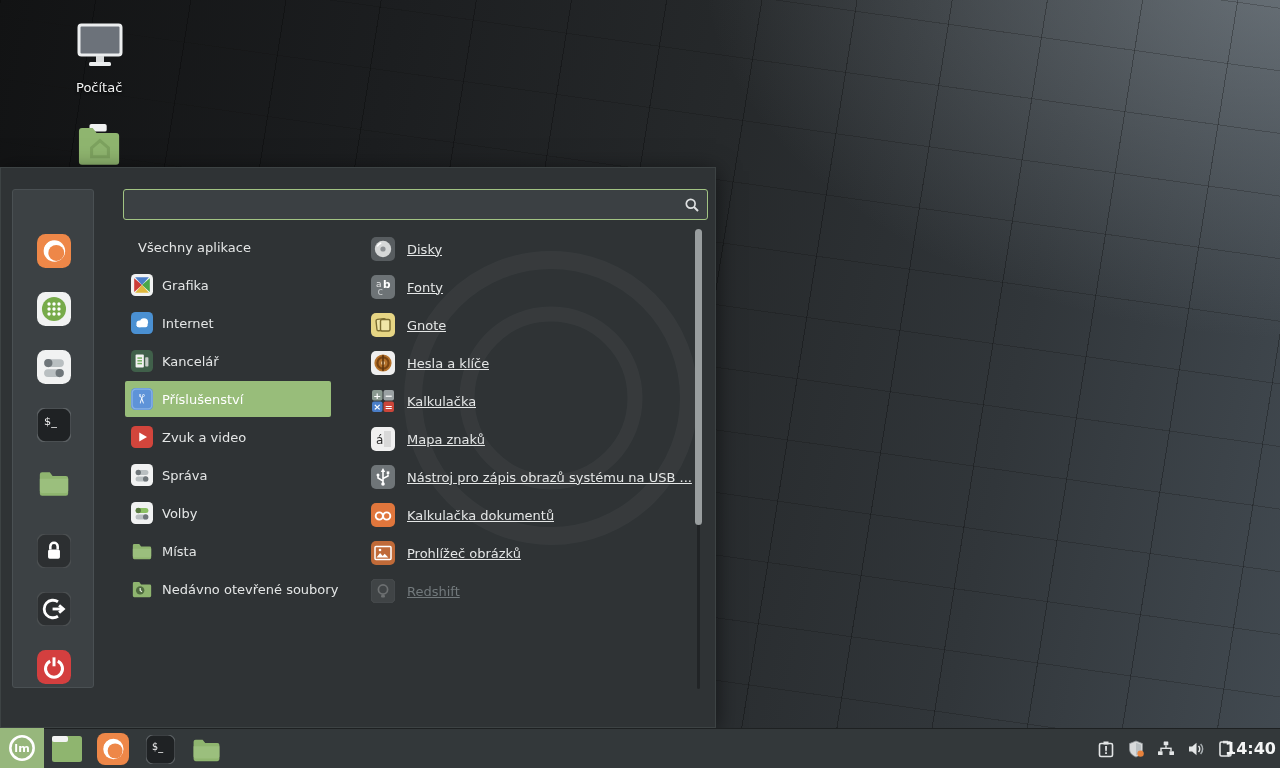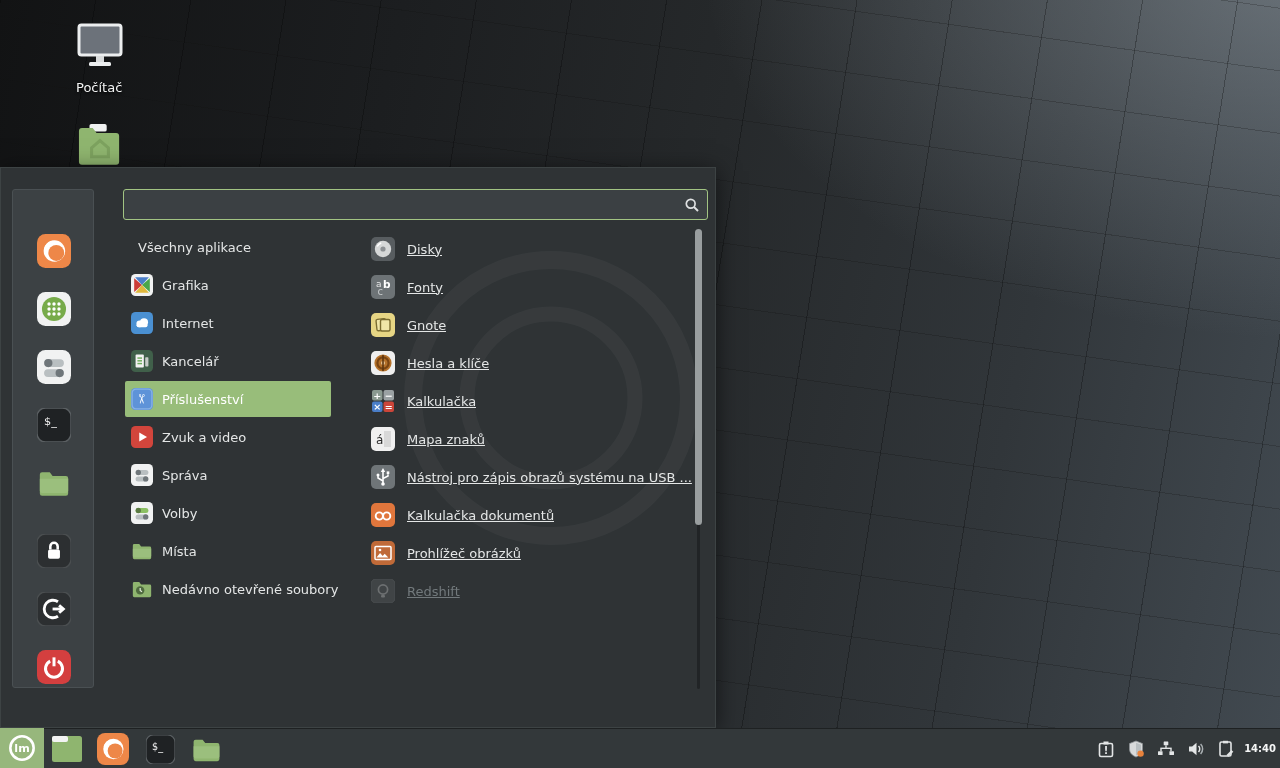--- a/index.html
+++ b/index.html
@@ -83,21 +83,21 @@
   }
   #menu-button {
     width:44px; height:40px; background:#97b77c; display:flex;
     align-items:center; justify-content:center; cursor:pointer; flex:none;
   }
   .win-btn { position:absolute; top:4px; height:32px; display:flex; align-items:center; justify-content:center; cursor:pointer; }
   #tray { position:absolute; right:42px; top:0; height:40px; display:flex; align-items:center; gap:6px; }
   .tray-ic { width:24px; height:24px; display:flex; align-items:center; justify-content:center; cursor:pointer; }
   #clock {
     position:absolute; right:4px; top:0; height:24px; line-height:40px;
-    font-size:10px; font-weight:bold; color:#f4f5f5; cursor:pointer;
+    font-size:16px; font-weight:bold; color:#f4f5f5; cursor:pointer;
   }
   svg text { font-family:"DejaVu Sans",sans-serif; }
 </style>
 </head>
 <body>
 
 <div id="desktop">
 
   <div class="desk-icon" style="left:76px;top:22px;">
     <svg width="48" height="50" viewBox="0 0 48 50">

